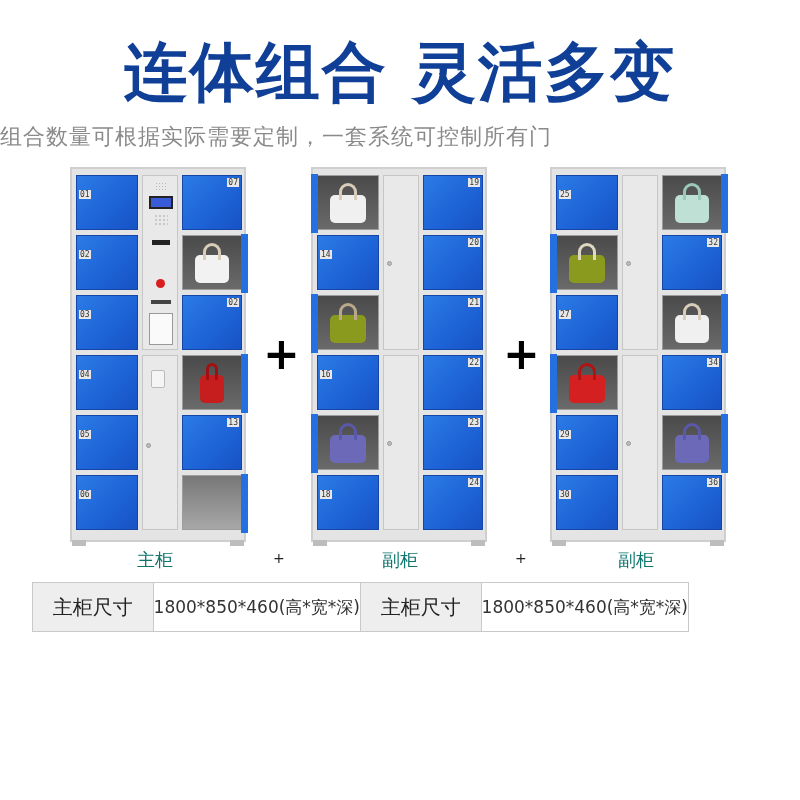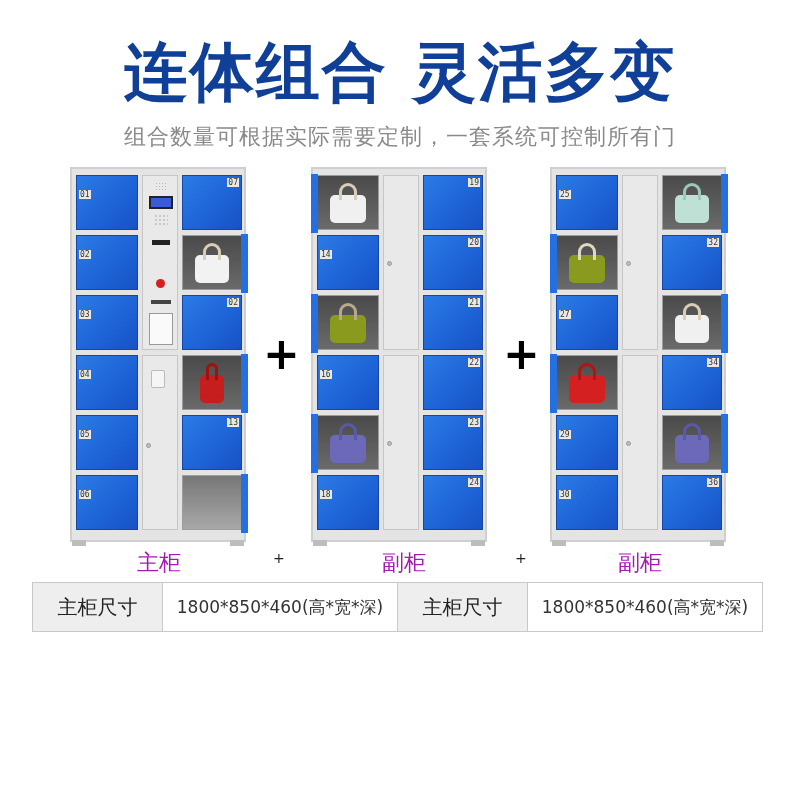--- a/index.html
+++ b/index.html
@@ -1,37 +1,37 @@
 <!DOCTYPE html>
 <html><head>
 <meta charset="utf-8">
 <style>
   * { box-sizing: border-box; margin: 0; padding: 0; }
   body { width: 800px; height: 800px; background: #ffffff; font-family: "DejaVu Sans", sans-serif; position: relative; overflow: hidden; }
   .headline { position: absolute; top: 36px; left: 0; width: 800px; text-align: center; font-size: 64px; font-weight: bold; color: #0f3f96; letter-spacing: 2px; line-height: 72px; }
-  .subline { position: absolute; top: 122px; left: 0; width: 800px; text-align: center; font-size: 22px; color: #8a8a8a; letter-spacing: 1px; }
+  .subline { position: absolute; top: 122px; left: 0; width: 800px; text-align: left; font-size: 22px; color: #8a8a8a; letter-spacing: 1px; }
   .cabinet { position: absolute; top: 167px; height: 375px; background: #e4e4e4; border: 2px solid #cfcfcf; }
   .cabinet .feet-l, .cabinet .feet-r { position: absolute; bottom: -6px; width: 14px; height: 6px; background: #bdbdbd; }
   .cabinet .feet-l { left: 0; } .cabinet .feet-r { right: 0; }
   .col { position: absolute; top: 6px; }
   .cell { position: absolute; left: 0; width: 100%; height: 55px; background: #d8d8d8; }
   .door { position: absolute; inset: 0; background: linear-gradient(135deg, #2b7be6 0%, #1d62d6 60%, #1752c4 100%); border: 1px solid #1446a8; }
   .num { position: absolute; top: 2px; font-size: 8px; color: #333; background: #e8e8e8; padding: 0 1px; line-height: 9px; font-family: "DejaVu Sans Mono", monospace; }
   .num.l { left: 2px; margin-top: 12px; } .num.r { right: 2px; }
   .open { position: absolute; inset: 0; background: linear-gradient(#4a4a4a, #6a6a6a); border: 1px solid #9c9c9c; }
   .open .flap { position: absolute; top: -2px; width: 7px; height: 59px; background: #2470e0; }
   .open .flap.r { right: -7px; } .open .flap.l { left: -7px; }
   .bag { position: absolute; left: 20%; right: 20%; bottom: 6px; height: 28px; border-radius: 5px; }
   .bag::before { content: ""; position: absolute; left: 25%; right: 25%; top: -12px; height: 14px; border: 3px solid; border-bottom: none; border-radius: 10px 10px 0 0; border-color: inherit; }
   .panel { position: absolute; background: #e9e9e9; border: 1px solid #c6c6c6; }
   .knob { position: absolute; width: 5px; height: 5px; border-radius: 50%; background: #bdbdbd; border: 1px solid #999; }
   .plus { position: absolute; font-size: 44px; font-weight: bold; color: #000; line-height: 44px; }
-  .caption { position: absolute; top: 548px; font-size: 22px; color: #a21caf; }
+  .caption { position: absolute; top: 548px; font-size: 18px; color: #0f766e; }
   .caption-plus { position: absolute; top: 550px; font-size: 14px; color: #222; }
-  table.spec { position: absolute; top: 582px; left: 32px; width: 731px; border-collapse: collapse; }
+  table.spec { position: absolute; top: 582px; left: 32px; width: 657px; border-collapse: collapse; }
   table.spec td { border: 1px solid #c9c9c9; height: 49px; text-align: center; }
   table.spec td.k { background: #eeeeee; width: 130px; font-size: 20px; color: #222; }
   table.spec td.v { background: #ffffff; font-size: 17px; color: #333; white-space: nowrap; }
 </style>
 </head>
 <body>
 
 <div class="headline">连体组合 灵活多变</div>
 <div class="subline">组合数量可根据实际需要定制，一套系统可控制所有门</div>
 

